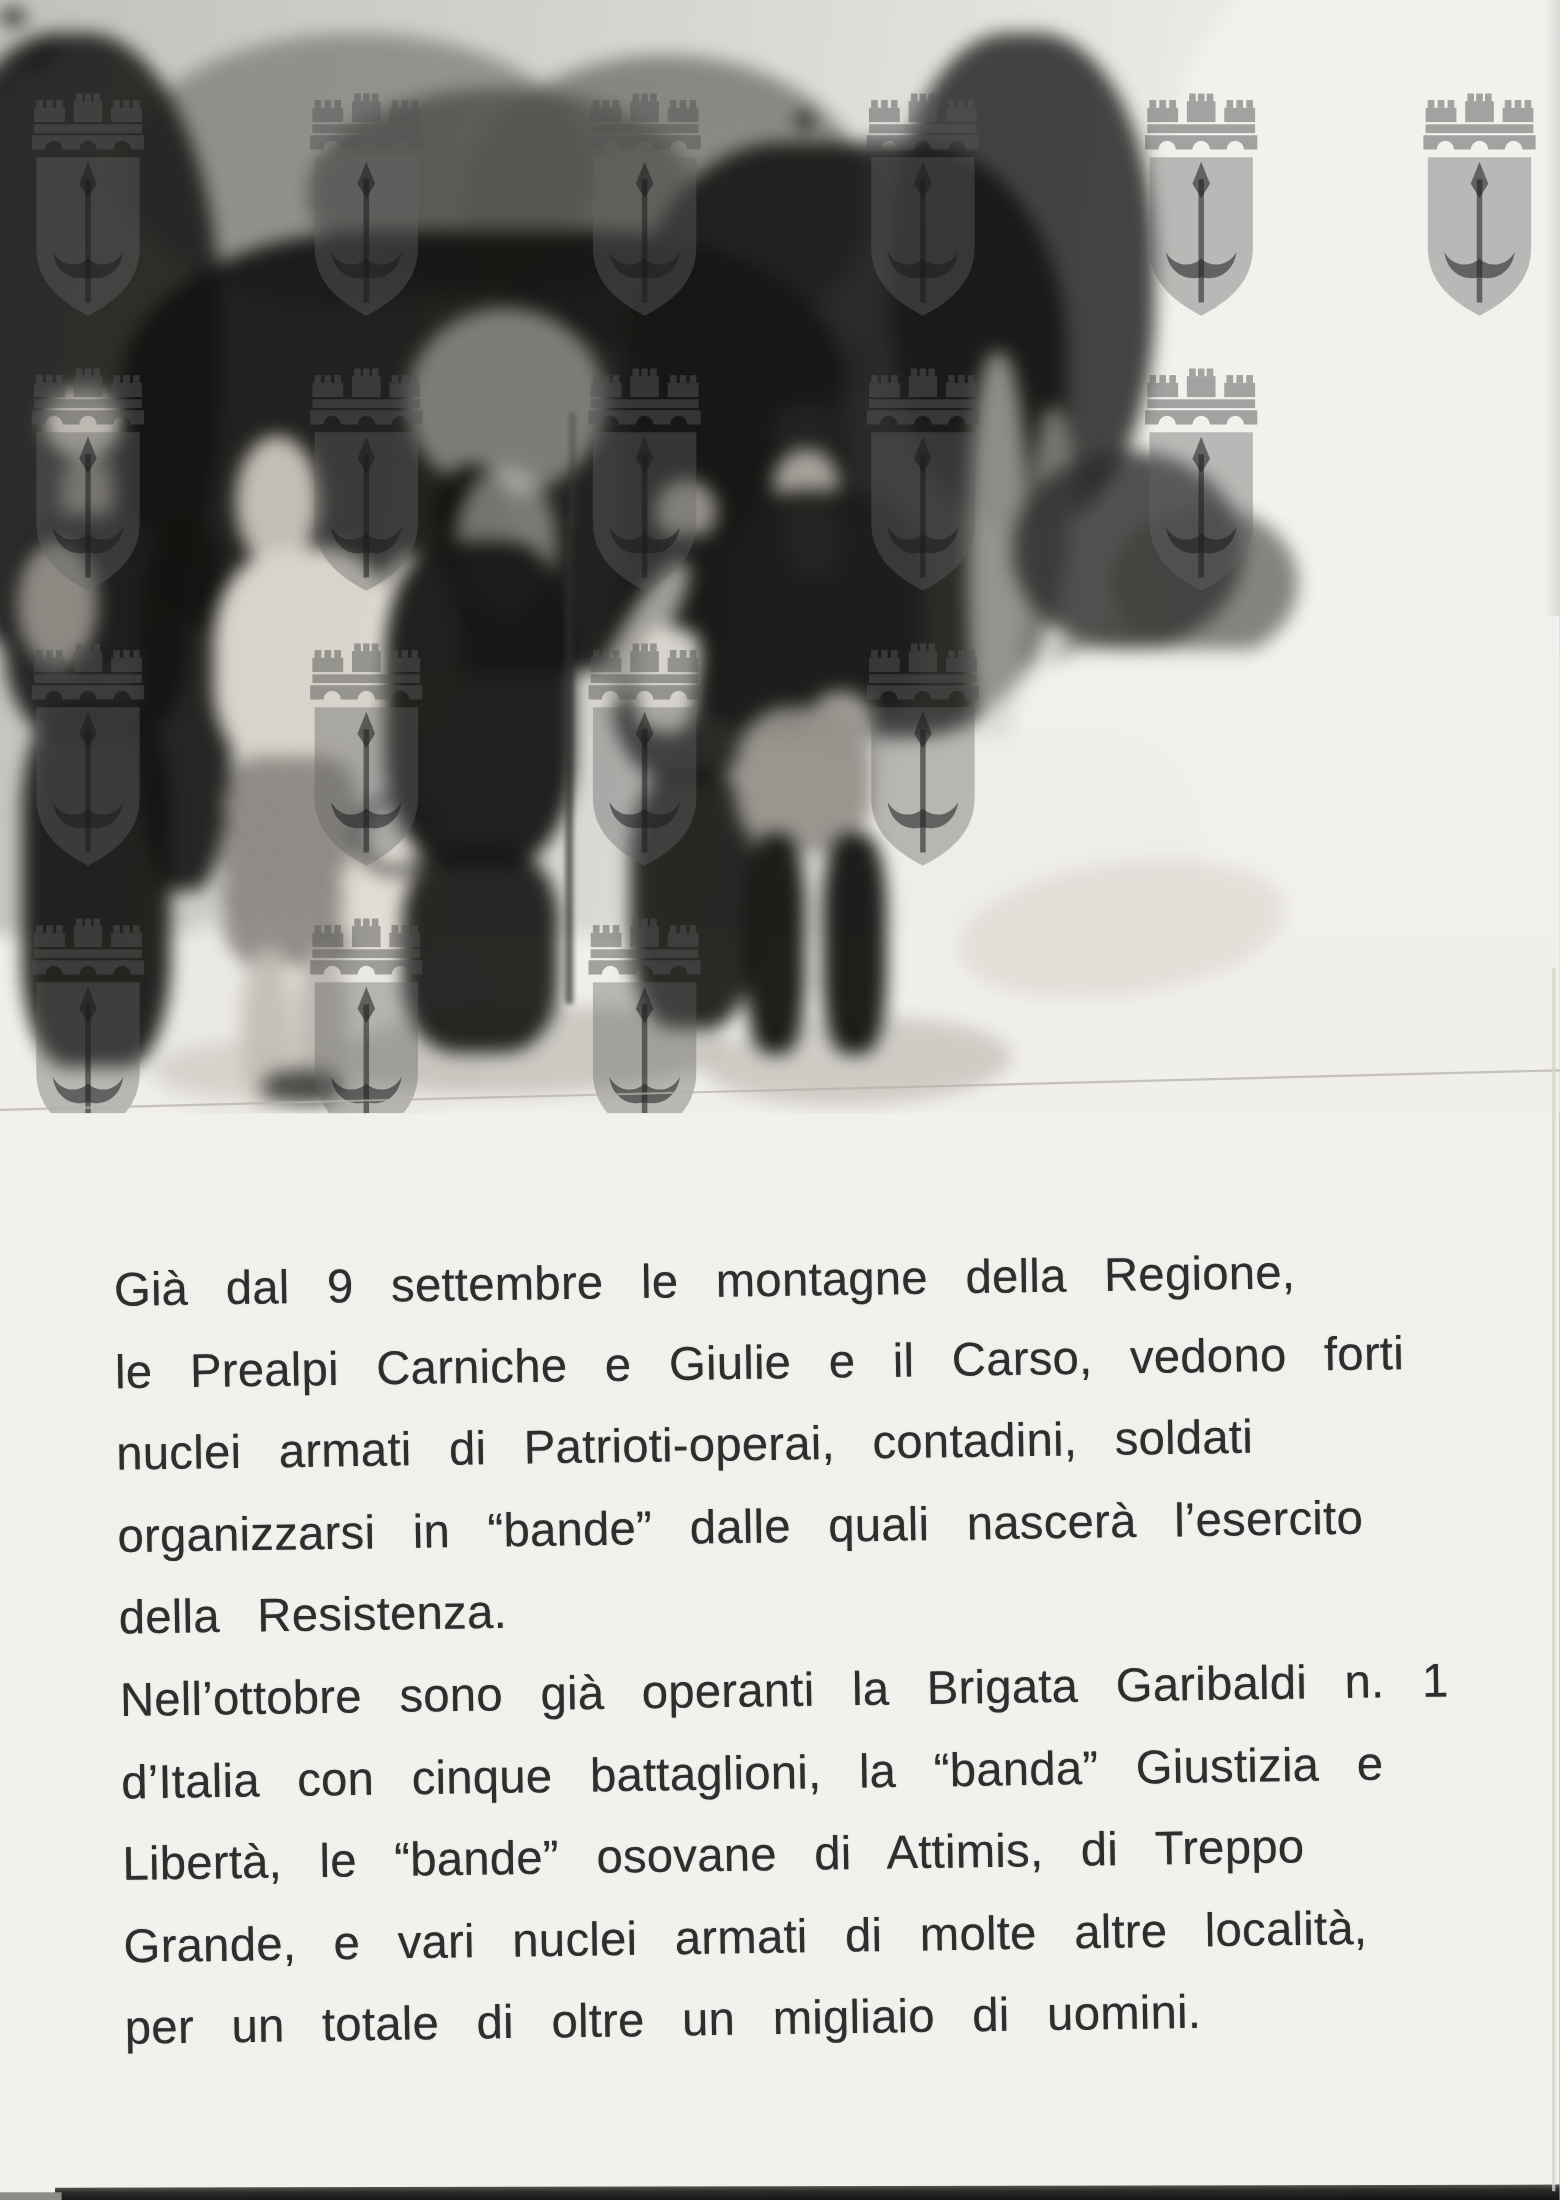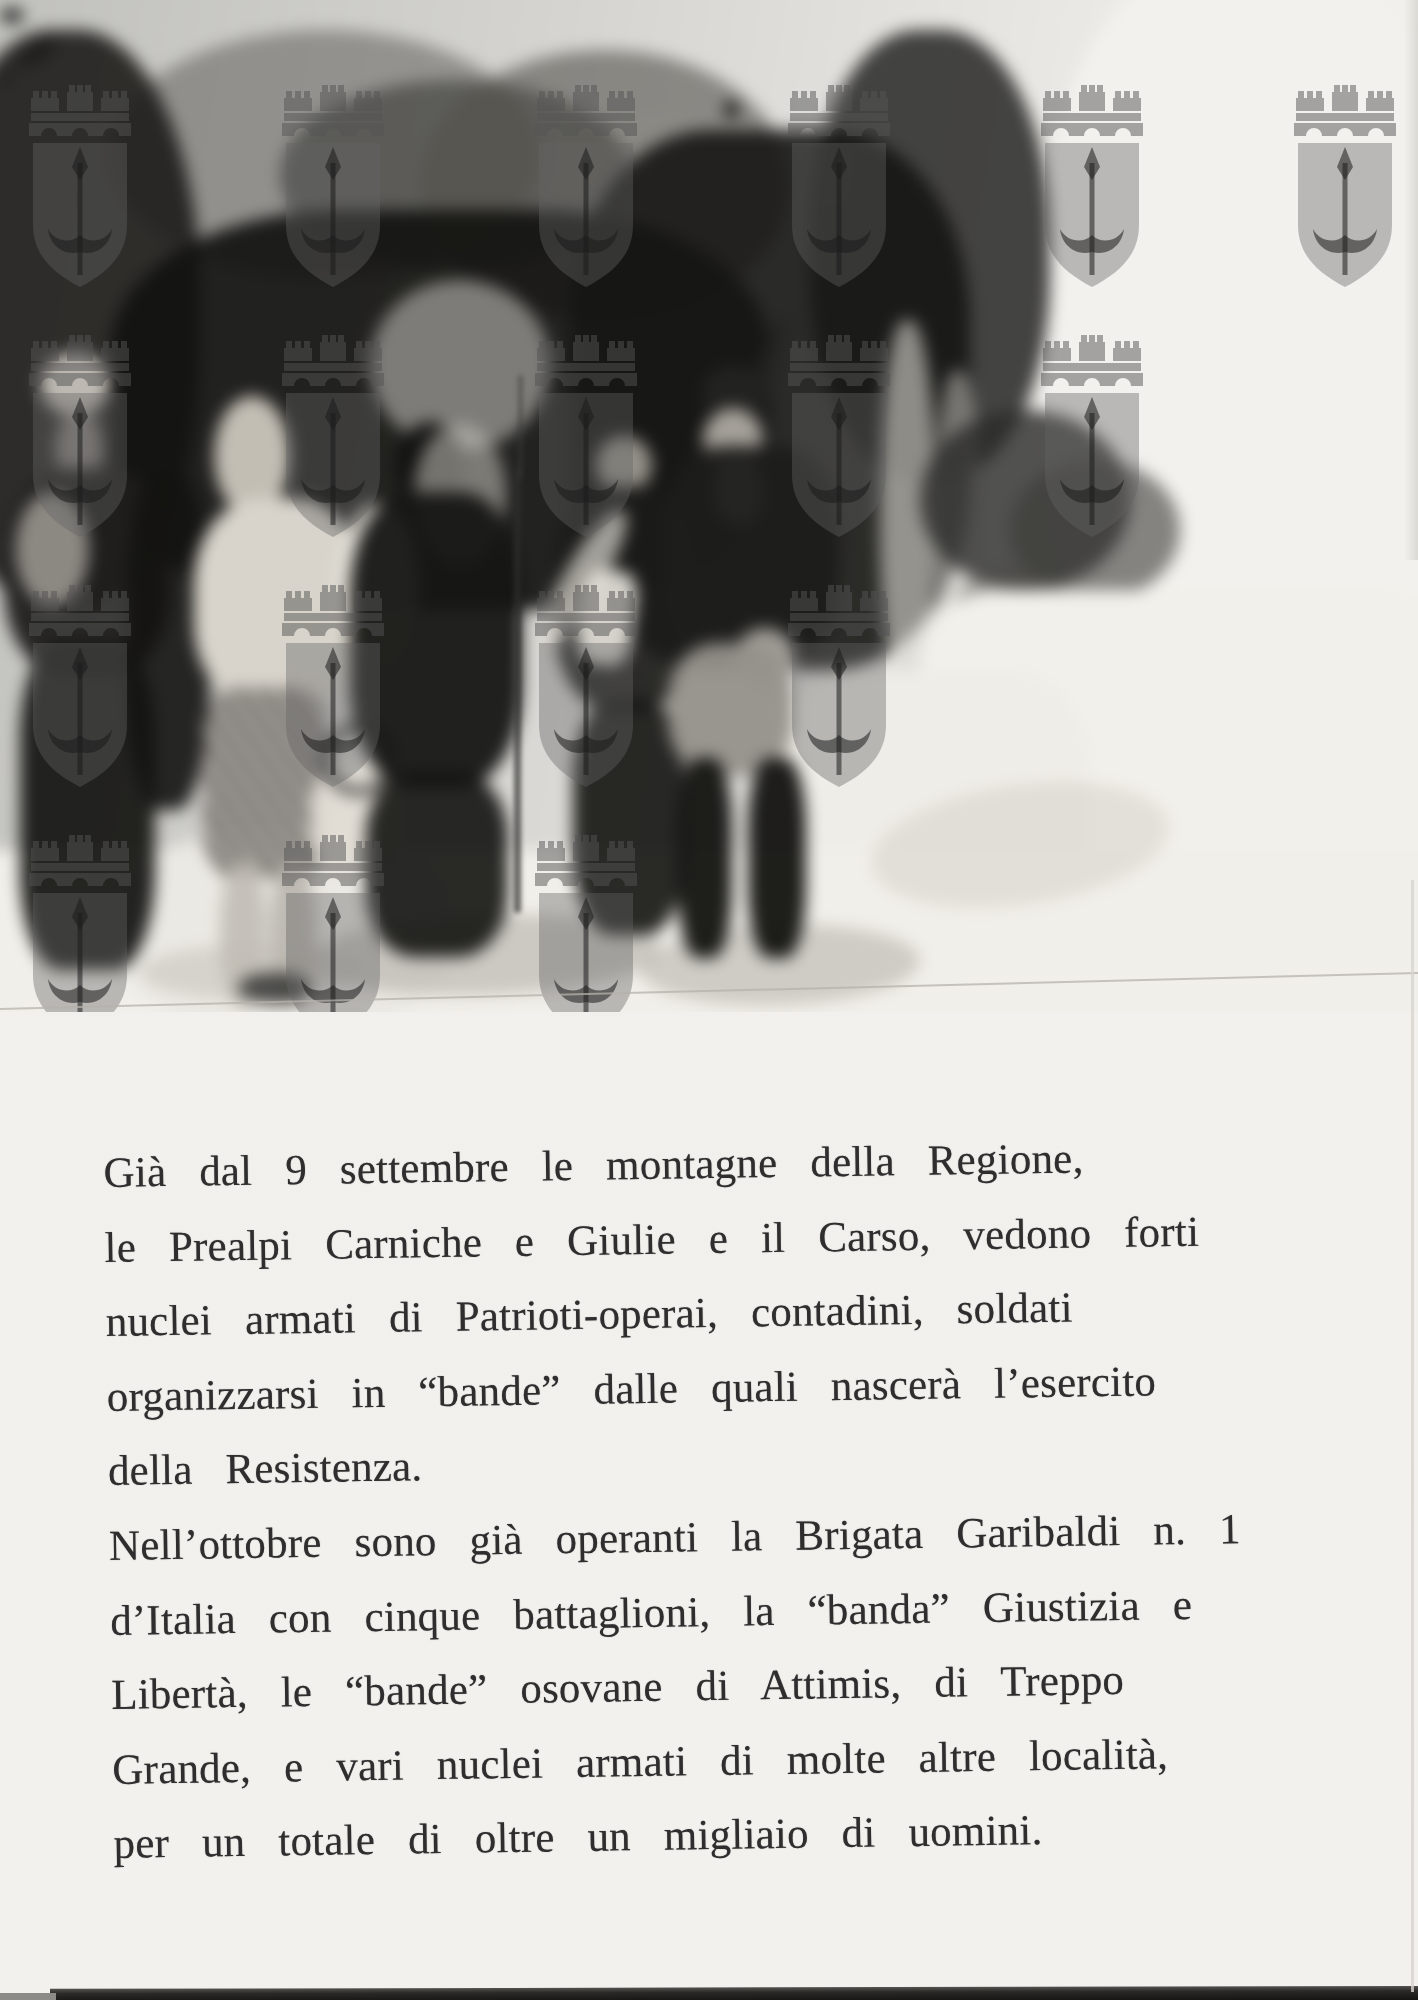--- a/index.html
+++ b/index.html
@@ -2,21 +2,21 @@
 <html style="--paper: #f2f0ec; --ink: #2e2e2e; --wm: #5a5a5a; --edge: #1c1c1a;"><head>
 <meta charset="utf-8">
 <style>
   :root{
     --paper:#f2f0ec; --ink:#2e2e2e; --wm:#5a5a5a; --edge:#1c1c1a;
   }
   html,body{margin:0;padding:0;background:#888;}
   .page{
     position:relative; width:1418px; height:2000px; overflow:hidden;
     background:linear-gradient(180deg,#efede9 0%, #f2f0ec 40%, #f3f1ed 100%);
-    font-family:Liberation Serif, serif;
+    font-family:Liberation Sans, sans-serif;
   }
   
   .photo{position:absolute;left:0;top:0;width:1418px;height:1012px;overflow:hidden;}
   .p-blur{position:absolute;inset:0;filter:blur(8px);}
   .p-soft{position:absolute;inset:0;filter:blur(2.5px);}
   .blob{position:absolute;}
   
   .wm-layer{position:absolute;left:0;top:0;width:1418px;height:1012px;pointer-events:none;}
   
   .photo-edge{

